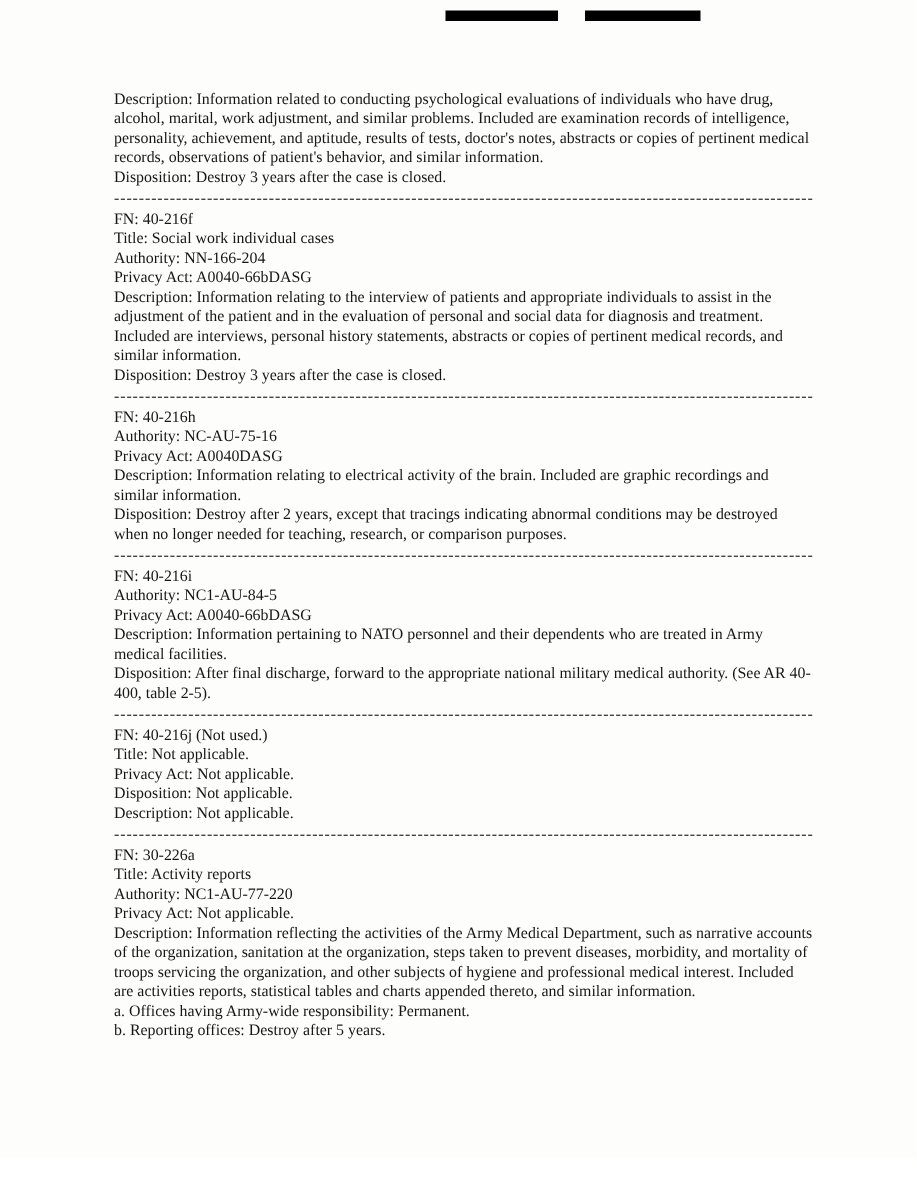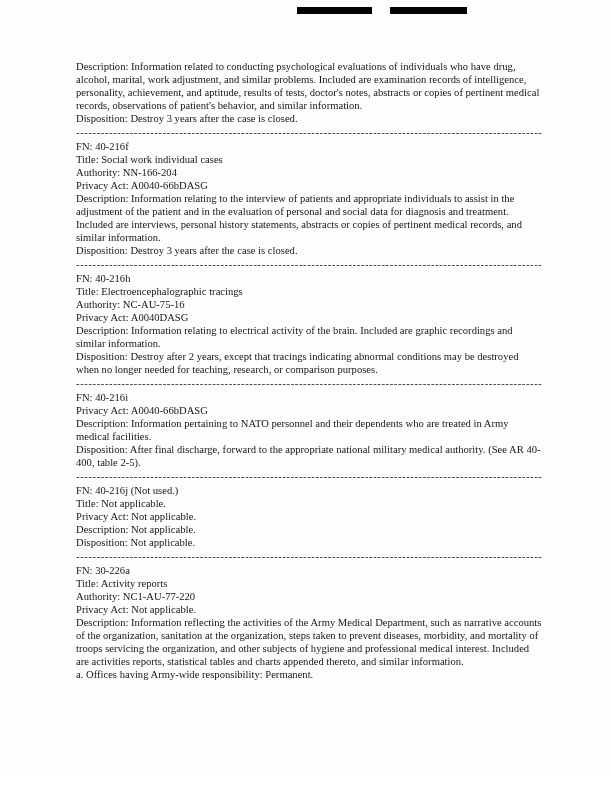--- a/index.html
+++ b/index.html
@@ -73,48 +73,49 @@
       <p class="line">Title: Social work individual cases</p>
       <p class="line">Authority: NN-166-204</p>
       <p class="line">Privacy Act: A0040-66bDASG</p>
       <p class="line">Description: Information relating to the interview of patients and appropriate individuals to assist in the adjustment of the patient and in the evaluation of personal and social data for diagnosis and treatment. Included are interviews, personal history statements, abstracts or copies of pertinent medical records, and similar information.</p>
       <p class="line">Disposition: Destroy 3 years after the case is closed.</p>
     </section>
     <div class="sep">--------------------------------------------------------------------------------------------------------------------------------------------</div>
 
     <section class="record">
       <p class="line">FN: 40-216h</p>
-      <p class="line">Title: Electroencephalographic tracings</p>
       <p class="line">Authority: NC-AU-75-16</p>
       <p class="line">Privacy Act: A0040DASG</p>
       <p class="line">Description: Information relating to electrical activity of the brain.  Included are graphic recordings and similar information.</p>
       <p class="line">Disposition: Destroy after 2 years, except that tracings indicating abnormal conditions may be destroyed when no longer needed for teaching, research, or comparison purposes.</p>
     </section>
     <div class="sep">--------------------------------------------------------------------------------------------------------------------------------------------</div>
 
     <section class="record">
       <p class="line">FN: 40-216i</p>
+      <p class="line">Authority: NC1-AU-84-5</p>
       <p class="line">Privacy Act: A0040-66bDASG</p>
       <p class="line">Description: Information pertaining to NATO personnel and their dependents who are treated in Army medical facilities.</p>
       <p class="line">Disposition: After final discharge, forward to the appropriate national military medical authority. (See AR 40-400, table 2-5).</p>
     </section>
     <div class="sep">--------------------------------------------------------------------------------------------------------------------------------------------</div>
 
     <section class="record">
       <p class="line">FN: 40-216j (Not used.)</p>
       <p class="line">Title: Not applicable.</p>
       <p class="line">Privacy Act: Not applicable.</p>
+      <p class="line">Disposition: Not applicable.</p>
       <p class="line">Description: Not applicable.</p>
-      <p class="line">Disposition: Not applicable.</p>
     </section>
     <div class="sep">--------------------------------------------------------------------------------------------------------------------------------------------</div>
 
     <section class="record">
       <p class="line">FN: 30-226a</p>
       <p class="line">Title: Activity reports</p>
       <p class="line">Authority: NC1-AU-77-220</p>
       <p class="line">Privacy Act: Not applicable.</p>
       <p class="line">Description: Information reflecting the activities of the Army Medical Department, such as narrative accounts of the organization, sanitation at the organization, steps taken to prevent diseases, morbidity, and mortality of troops servicing the organization, and other subjects of hygiene and professional medical interest. Included are activities reports, statistical tables and charts appended thereto, and similar information.</p>
       <p class="line">a. Offices having Army-wide responsibility: Permanent.</p>
+      <p class="line">b. Reporting offices: Destroy after 5 years.</p>
     </section>
 
   </div>
 </div>
 
 </body></html>

